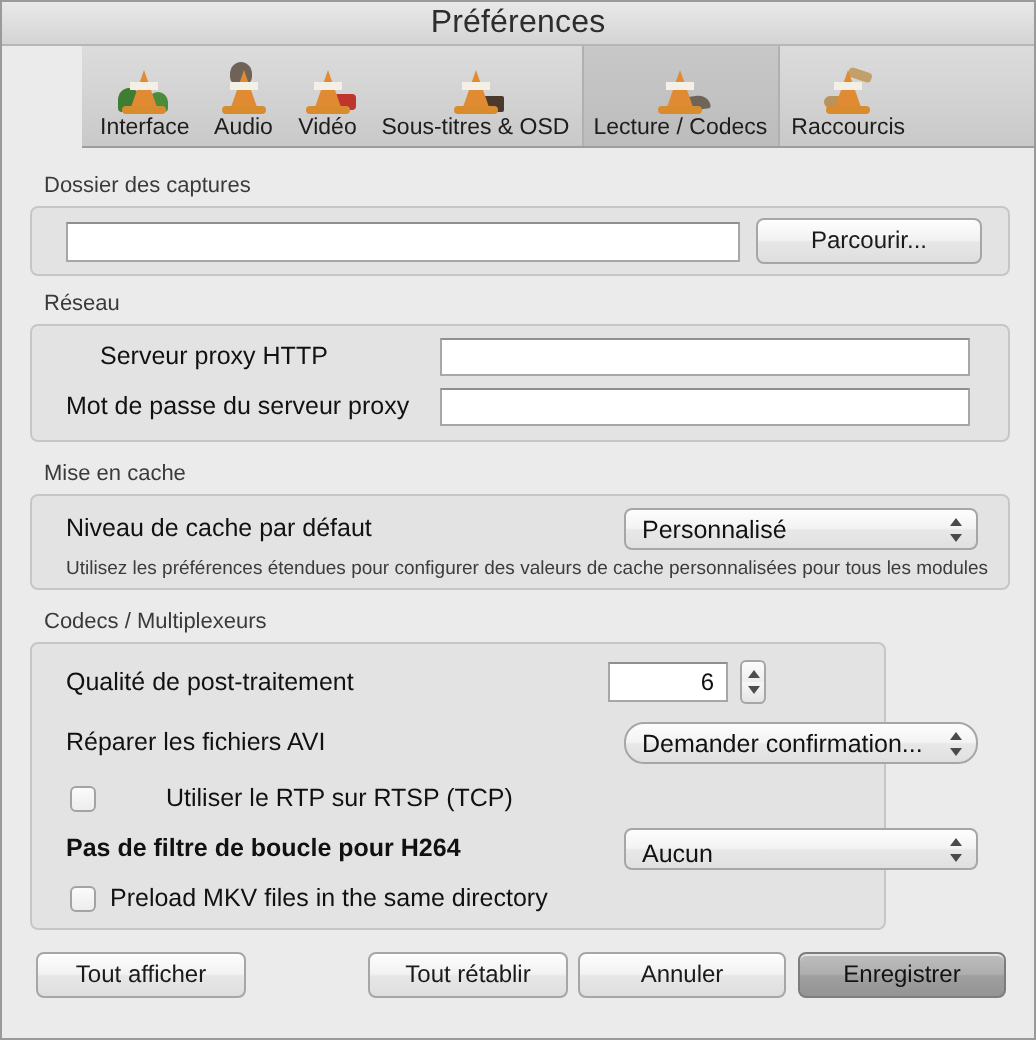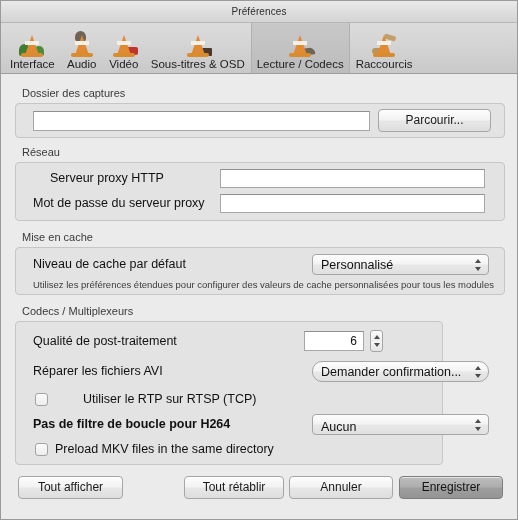--- a/index.html
+++ b/index.html
@@ -30,34 +30,35 @@
     height: 21px;
     flex: 0 0 21px;
     background: linear-gradient(to bottom, #e9e9e9 0%, #dedede 50%, #d4d4d4 100%);
     border-bottom: 1px solid #b6b6b6;
     display: flex;
     align-items: center;
     justify-content: center;
     position: relative;
   }
   #title-text {
-    font-size: 10px;
+    font-size: 16px;
     color: #2d2d2d;
     letter-spacing: .1px;
   }
 
   
   #toolbar {
     flex: 0 0 50px;
     background: linear-gradient(to bottom, #dcdcdc 0%, #d2d2d2 55%, #c9c9c9 100%);
     border-bottom: 1px solid #9d9d9d;
     display: flex;
     align-items: center;
     padding-left: 3px;
     box-sizing: border-box;
+    margin-left: 40px;
   }
   .tab {
     display: flex;
     flex-direction: column;
     align-items: center;
     justify-content: flex-end;
     height: 50px;
     padding: 0 6px 2px 6px;
     box-sizing: border-box;
     cursor: default;

